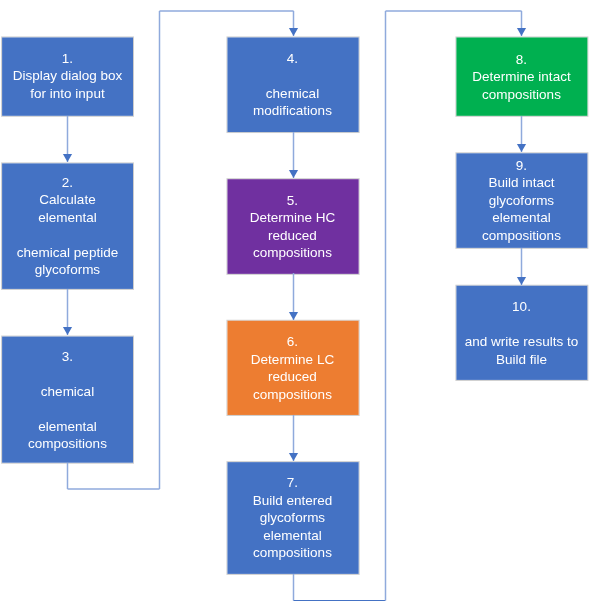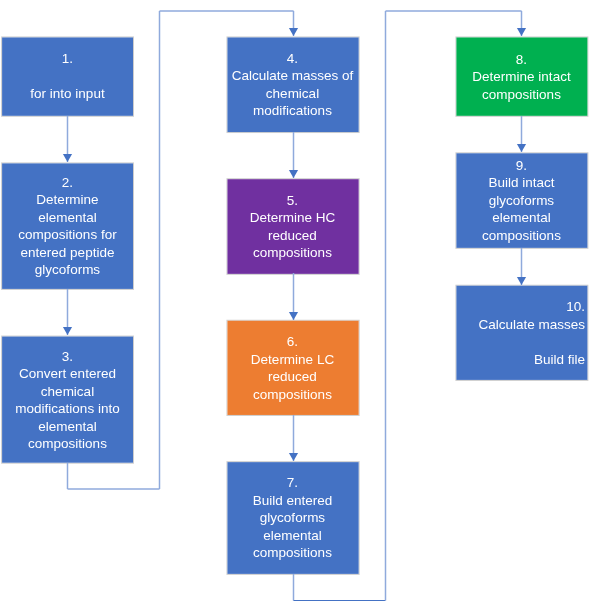--- a/index.html
+++ b/index.html
@@ -126,51 +126,51 @@
       <path d="M516.9 144.1 L526.1 144.1 L521.5 152 z" fill="#4472C4"></path>
       <path d="M521.5 248 L521.5 285" stroke="#8FAADC" stroke-width="1.5" fill="none"></path>
       <path d="M516.9 277.1 L526.1 277.1 L521.5 285 z" fill="#4472C4"></path>
     </svg>
 
   <div id="nodes">
 
     <div class="node" style="left: 2px; top: 37px; width: 131px; height: 78px;">
       <span class="lbl">
         <span class="ln">1.</span><br>
-        <br>
+        <span class="ln">Display dialog box</span><br>
         <span class="ln">for into input</span>
       </span>
     </div>
 
     <div class="node" style="left: 2px; top: 163px; width: 131px; height: 126px;">
       <span class="lbl">
         <span class="ln">2.</span><br>
-        <span class="ln">Determine</span><br>
-        <span class="ln">elemental</span><br>
-        <span class="ln">compositions for</span><br>
-        <span class="ln">entered peptide</span><br>
+        <span class="ln">Calculate</span><br>
+        <span class="ln">elemental</span><br>
+        <br>
+        <span class="ln">chemical peptide</span><br>
         <span class="ln">glycoforms</span>
       </span>
     </div>
 
     <div class="node" style="left: 2px; top: 337px; width: 131px; height: 126px;">
       <span class="lbl">
         <span class="ln">3.</span><br>
-        <span class="ln">Convert entered</span><br>
+        <br>
         <span class="ln">chemical</span><br>
-        <span class="ln">modifications into</span><br>
+        <br>
         <span class="ln">elemental</span><br>
         <span class="ln">compositions</span>
       </span>
     </div>
 
     <div class="node" style="left: 227px; top: 37px; width: 131px; height: 95px;">
       <span class="lbl">
         <span class="ln">4.</span><br>
-        <span class="ln">Calculate masses of</span><br>
+        <br>
         <span class="ln">chemical</span><br>
         <span class="ln">modifications</span>
       </span>
     </div>
 
     <div class="node" style="left: 227px; top: 179px; width: 131px; height: 95px;">
       <span class="lbl">
         <span class="ln">5.</span><br>
         <span class="ln">Determine HC</span><br>
         <span class="ln">reduced</span><br>
@@ -208,23 +208,23 @@
     <div class="node" style="left: 456px; top: 153px; width: 131px; height: 95px;">
       <span class="lbl">
         <span class="ln">9.</span><br>
         <span class="ln">Build intact</span><br>
         <span class="ln">glycoforms</span><br>
         <span class="ln">elemental</span><br>
         <span class="ln">compositions</span>
       </span>
     </div>
 
-    <div class="node" style="left: 456px; top: 286px; width: 131px; height: 94px; text-align: right;">
+    <div class="node" style="left: 456px; top: 286px; width: 131px; height: 94px;">
       <span class="lbl">
         <span class="ln">10.</span><br>
-        <span class="ln">Calculate masses</span><br>
-        <br>
+        <br>
+        <span class="ln">and write results to</span><br>
         <span class="ln">Build file</span>
       </span>
     </div>
 
   </div>
 </div>
 
 </body></html>

